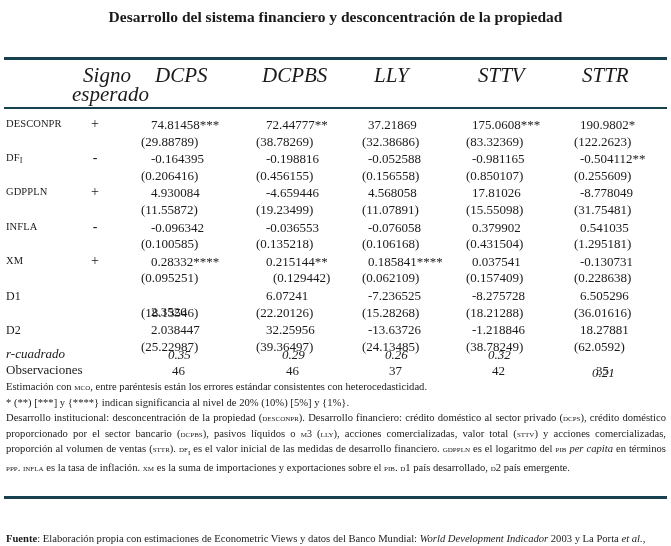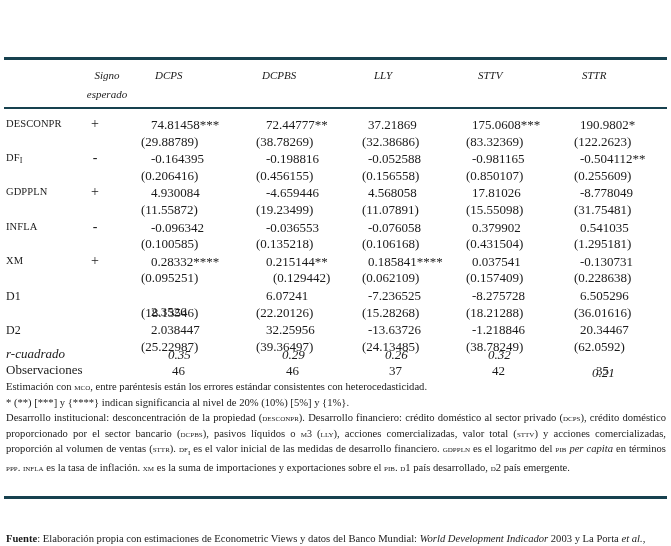--- a/index.html
+++ b/index.html
@@ -6,40 +6,41 @@
   body {
     width: 671px; height: 546px; overflow: hidden; position: relative;
     font-family: "Liberation Serif", "DejaVu Serif", serif; color: #1a1a1a;
   }
   .title-block { position: absolute; left: 0; top: 6px; width: 671px; text-align: center; font-weight: bold; }
   .title-block .t1 { font-size: 15.5px; line-height: 20px; }
   .title-block .t2 { font-size: 15.5px; line-height: 22px; }
   .rule { position: absolute; left: 4px; width: 663px; background: #17414f; }
   .rule.thick { height: 3px; }
   .rule.thin { height: 2px; }
-  .hdr { position: absolute; font-style: italic; font-size: 11px; line-height: 19px; color: #1a1a1a; }
+  .hdr { position: absolute; font-style: italic; font-size: 21px; line-height: 19px; color: #1a1a1a; }
   .hdr.signo { text-align: center; width: 70px; }
   .row-label { position: absolute; left: 6px; font-size: 10.5px; letter-spacing: 0.1px; }
   .row-label.smallcaps { font-variant: small-caps; font-size: 12px; }
   .row-label sub { font-size: 8px; vertical-align: -2px; }
   .sign { position: absolute; left: 88px; width: 14px; text-align: center; font-size: 14px; }
   .cell { position: absolute; font-size: 13px; line-height: 15px; white-space: nowrap; }
   .cell.italic { font-style: italic; }
   .lbl-big { position: absolute; left: 6px; font-size: 13px; }
   .lbl-big.italic { font-style: italic; }
   .note { position: absolute; left: 6px; width: 660px; font-size: 10.6px; line-height: 15.5px; text-align: justify; }
   .sc { font-variant: small-caps; font-size: 10px; }
   .source { position: absolute; left: 6px; width: 660px; font-size: 10.6px; line-height: 17px; }
   .source b { font-weight: bold; }
   .source i, .note i { font-style: italic; }
 </style>
 </head>
 <body>
 
 <div class="title-block">
+  <div class="t2">Desarrollo del sistema financiero y desconcentración de la propiedad</div>
 </div>
 
 <div class="rule thick" style="top:57px;"></div>
 
 <div class="hdr signo" style="left:72px; top:66px;">
   <div>Signo</div>
   <div>esperado</div>
 </div>
 <div class="hdr" style="left:155px; top:66px;">DCPS</div>
 <div class="hdr" style="left:262px; top:66px;">DCPBS</div>
@@ -125,21 +126,21 @@
     <div class="row-label smallcaps" style="top: 323.2px;"><span>D2</span></div>
     <div class="sign" style="top: 321.2px;"></div>
     <div class="cell" style="left: 151px; top: 322.2px;">2.038447</div>
     <div class="cell" style="left: 141px; top: 338.7px;">(25.22987)</div>
     <div class="cell" style="left: 266px; top: 322.2px;">32.25956</div>
     <div class="cell" style="left: 256px; top: 338.7px;">(39.36497)</div>
     <div class="cell" style="left: 368px; top: 322.2px;">-13.63726</div>
     <div class="cell" style="left: 362px; top: 338.7px;">(24.13485)</div>
     <div class="cell" style="left: 472px; top: 322.2px;">-1.218846</div>
     <div class="cell" style="left: 466px; top: 338.7px;">(38.78249)</div>
-    <div class="cell" style="left: 580px; top: 322.2px;">20.34467</div>
+    <div class="cell" style="left: 580px; top: 322.2px;">18.27881</div>
     <div class="cell" style="left: 574px; top: 338.7px;">(62.0592)</div>
   </div>
 
 <div class="lbl-big italic" style="top:346px;">r-cuadrado</div>
 <div class="lbl-big" style="top:362px;">Observaciones</div>
 <div id="summary">
     <div class="cell italic" style="left: 168px; top: 347px;">0.35</div>
     <div class="cell italic" style="left: 282px; top: 347px;">0.29</div>
     <div class="cell italic" style="left: 385px; top: 347px;">0.26</div>
     <div class="cell italic" style="left: 488px; top: 347px;">0.32</div>

